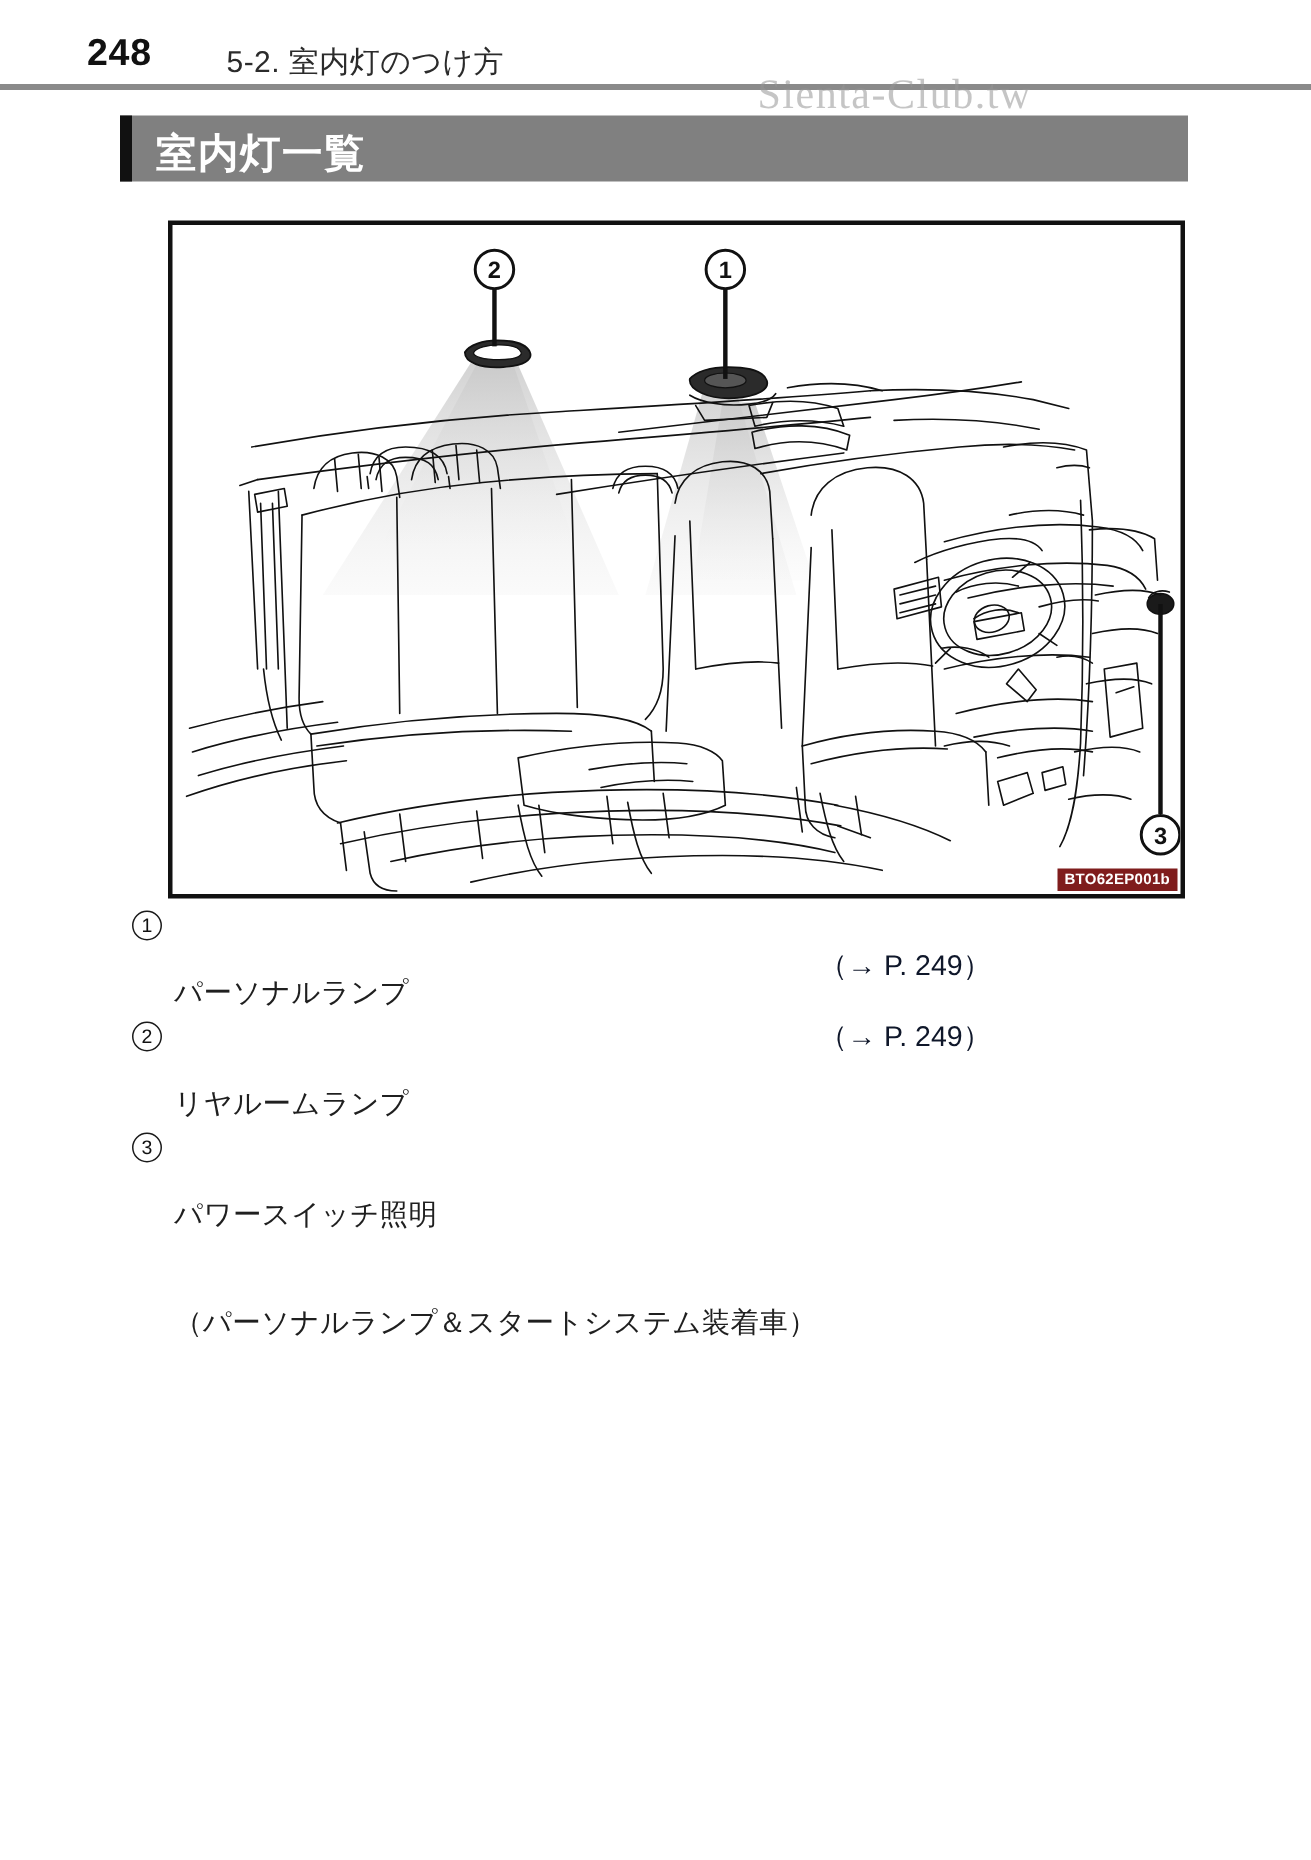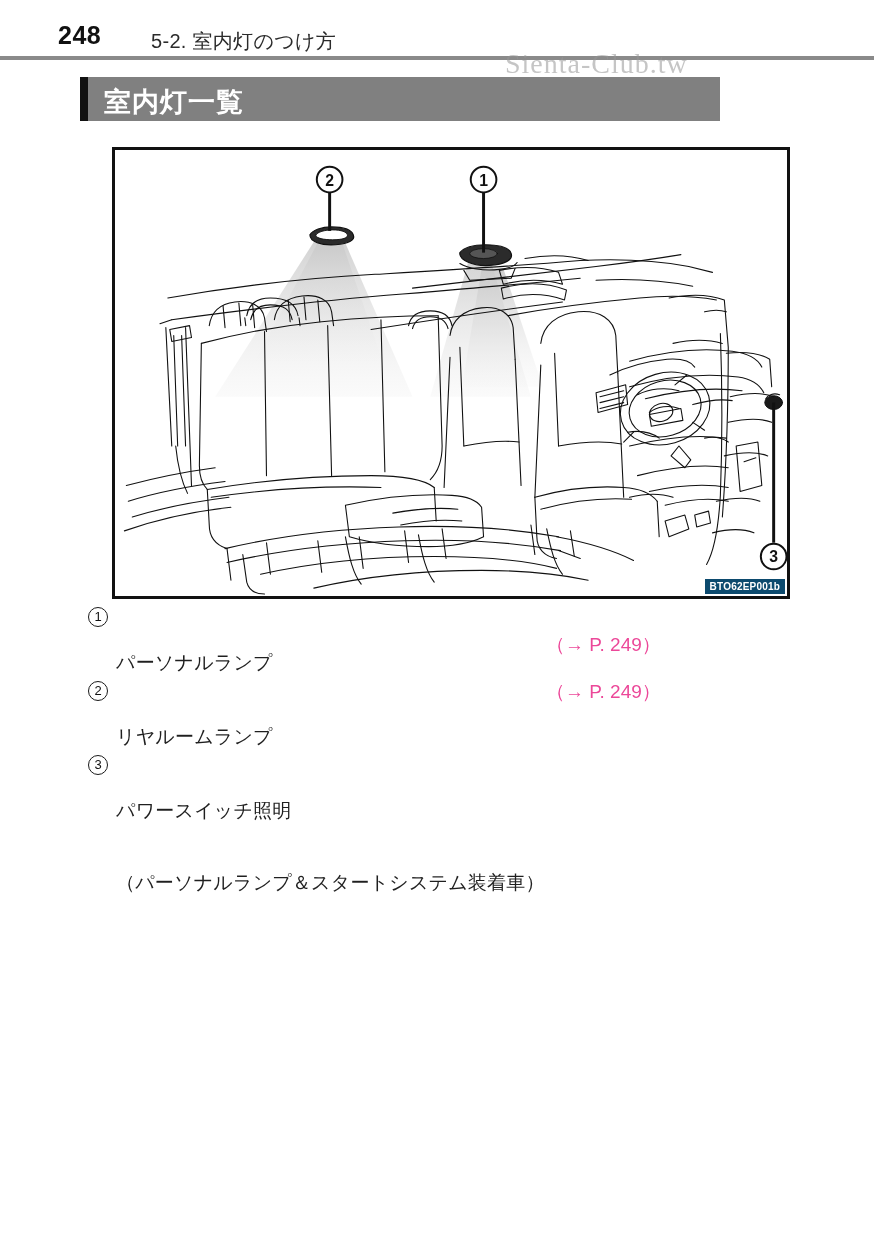--- a/index.html
+++ b/index.html
@@ -41,21 +41,21 @@
     position: absolute;
     left: 0; top: 56px;
     width: 874px; height: 4px;
     background: #8a8a8a;
   }
 
   
   #section-title-bar {
     position: absolute;
     left: 80px; top: 77px;
-    width: 640px; height: 44px;
+    width: 712px; height: 44px;
     background: #808080;
     border-left: 8px solid #111111;
     box-sizing: border-box;
   }
   #section-title-text {
     position: absolute;
     left: 16px; top: 7px;
     font-size: 27px;
     font-weight: bold;
     color: #ffffff;
@@ -82,21 +82,21 @@
     width: 678px; height: 452px;
     border: 3px solid #111111;
     box-sizing: border-box;
     background: #ffffff;
     overflow: hidden;
   }
   #figure-svg { display: block; width: 100%; height: 100%; }
   #figure-code {
     position: absolute;
     right: 2px; bottom: 2px;
-    background: #0c4a6e;
+    background: #7f1d1d;
     color: #ffffff;
     font-family: "Liberation Sans", sans-serif;
     font-size: 10px;
     font-weight: bold;
     letter-spacing: 0.2px;
     padding: 2px 5px 2px 5px;
   }
 
   
   #legend {
@@ -130,21 +130,21 @@
     color: #1f1f1f;
     letter-spacing: 0.2px;
     white-space: nowrap;
     margin-top: 45px;
   }
   .legend-ref {
     position: absolute;
     left: 430px;
     font-size: 19px;
     line-height: 27px;
-    color: #ec4899;
+    color: #0f172a;
     white-space: nowrap;
   }
   .ref-row0 { top: 27px; }
   .ref-row1 { top: 0px; }
 </style>
 </head>
 <body>
 
 <div id="page-header">
   <div id="page-number">248</div>

